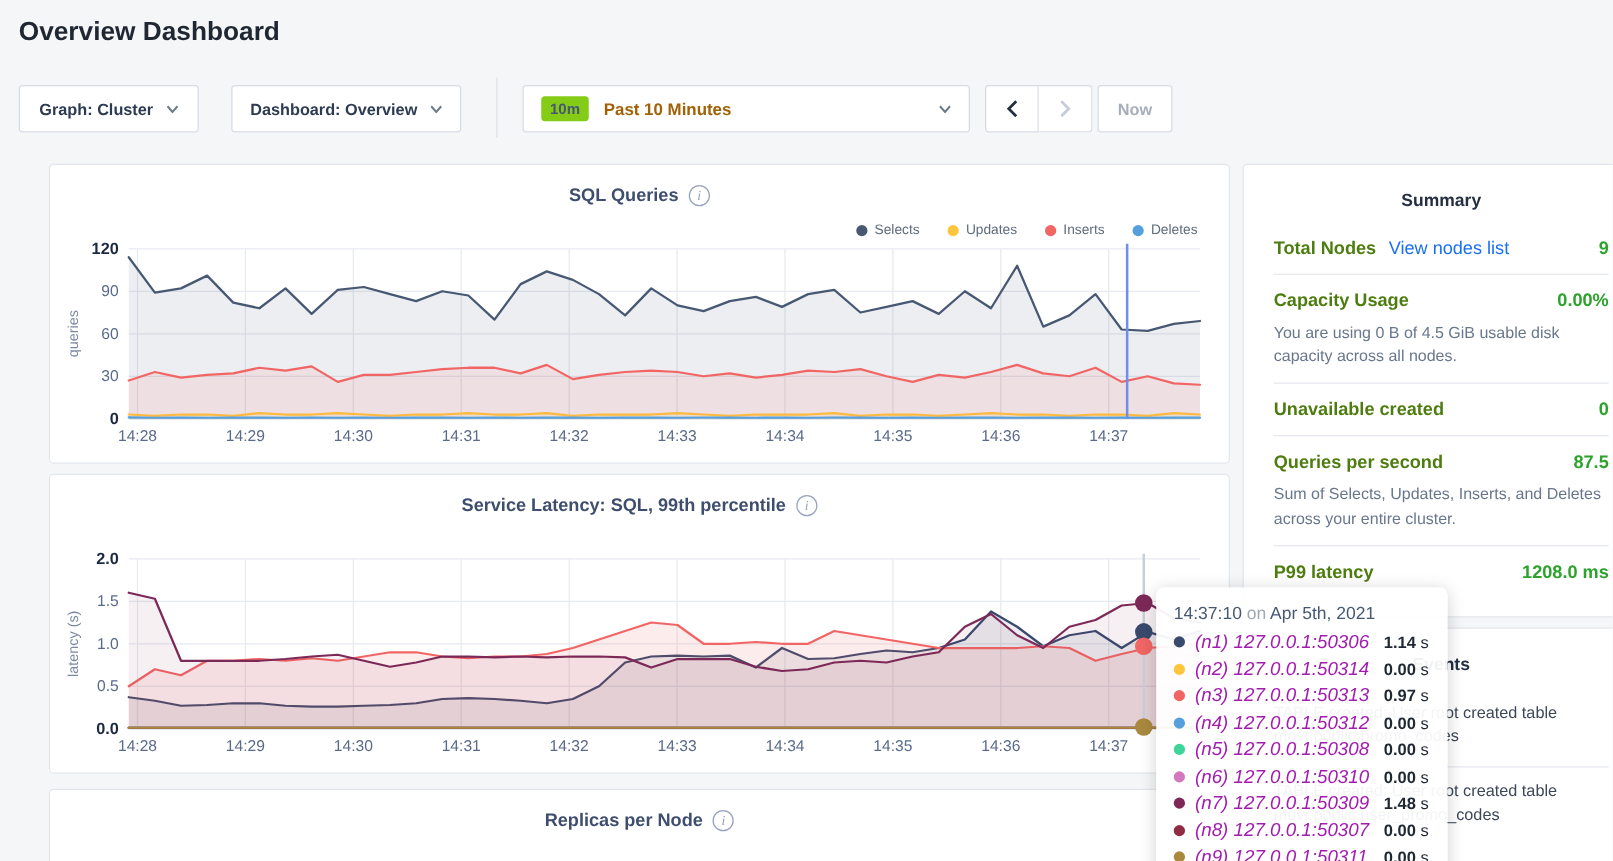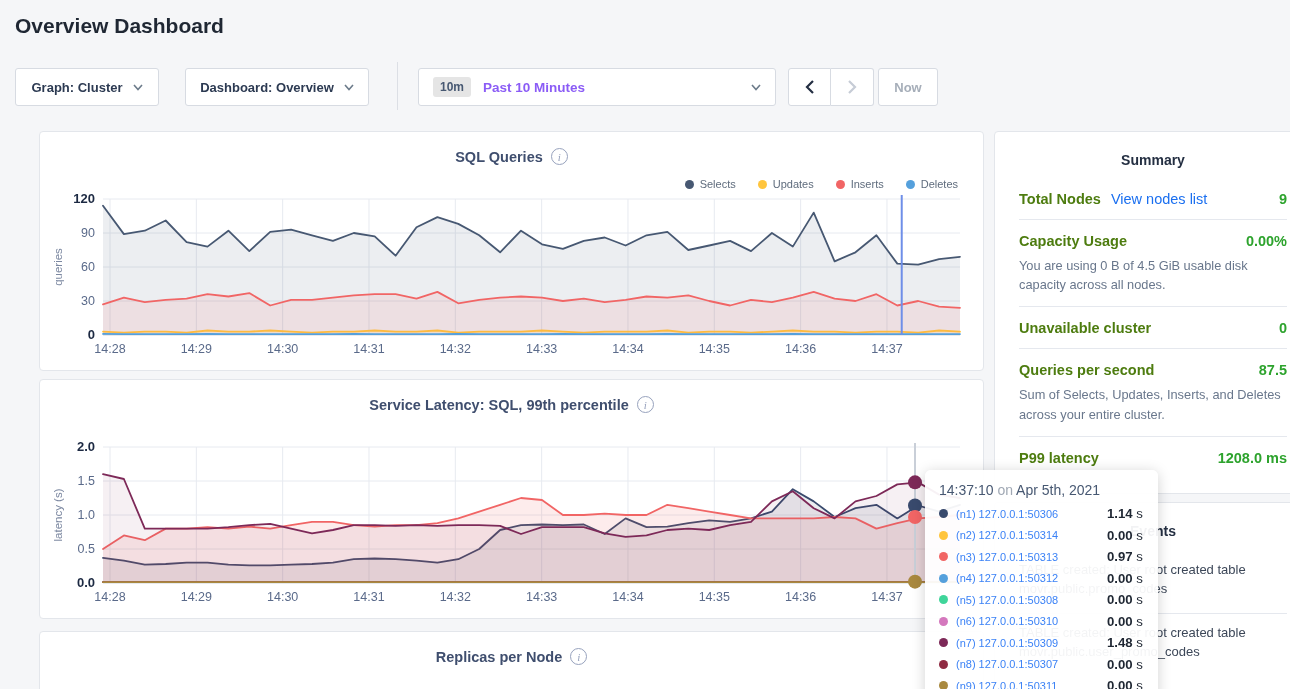--- a/index.html
+++ b/index.html
@@ -8,21 +8,21 @@
 
   .page-title { position:absolute; left:15px; top:14px; font-size:21px; font-weight:600; color:#1f2733; }
 
   
   .ctl { position:absolute; top:68px; height:38px; background:#fff; border:1px solid #d7dbe2; border-radius:3px;
          display:flex; align-items:center; font-size:13px; font-weight:700; color:#2c3a52; cursor:pointer; }
   .dd-graph { left:15px; width:144px; justify-content:center; gap:10px; }
   .dd-dashboard { left:185px; width:184px; justify-content:center; gap:10px; }
   .ctl-divider { position:absolute; left:397px; top:62px; height:48px; width:1px; background:#dcdfe5; }
   .dd-time { left:418px; width:358px; padding:0 14px; gap:12px; }
-  .time-badge { background:#e5e5e5; color:#475872; font-size:12px; font-weight:700; padding:3px 7px; border-radius:3px; }
+  .time-badge { background:#84cc16; color:#475872; font-size:12px; font-weight:700; padding:3px 7px; border-radius:3px; }
   .dd-time .spacer { flex:1; }
   .chev { width:10px; height:7px; }
   .nav-group { position:absolute; left:788px; top:68px; display:flex; }
   .nav-btn { width:43px; height:38px; background:#fff; border:1px solid #d7dbe2; display:flex; align-items:center; justify-content:center; cursor:pointer; }
   .nav-btn.back { border-radius:3px 0 0 3px; }
   .nav-btn.fwd { border-radius:0 3px 3px 0; border-left:none; }
   .now-btn { position:absolute; left:878px; top:68px; width:60px; height:38px; background:#fff; border:1px solid #d7dbe2;
              border-radius:3px; font-size:13px; font-weight:700; color:#a6aeb9; display:flex; align-items:center; justify-content:center; cursor:default; }
 
   
@@ -62,21 +62,21 @@
   .event-item { padding:10px 0 14px 0; border-bottom:1px solid #e5e8ee; font-size:13px; line-height:1.45; color:#3c4758; }
   .event-item:last-child { border-bottom:none; }
 
   
   .tooltip { position:absolute; left:925px; top:470px; width:233px; background:rgba(255,255,255,0.94); border-radius:6px;
              box-shadow:0 2px 14px rgba(0,0,0,0.18); padding:12px 14px 10px 14px; z-index:20; }
   .tt-title { font-size:14px; color:#475872; margin-bottom:5px; }
   .tt-on { color:#a0a8b4; }
   .tt-row { display:flex; align-items:center; height:21.5px; }
   .tt-dot { width:9px; height:9px; border-radius:50%; flex:none; margin-right:8px; }
-  .tt-label { font-size:11px; color:#3b82f6; width:151px; flex:none; }
+  .tt-label { font-size:15px; color:#a21caf; width:151px; flex:none;font-style:italic; }
   .tt-value { font-size:13.2px; font-weight:700; color:#1f2733; }
   .tt-unit { font-weight:400; }
 </style>
 </head>
 <body>
 
 <div class="page-title">Overview Dashboard</div>
 
 <div class="ctl dd-graph">
   <span>Graph: Cluster</span>
@@ -86,21 +86,21 @@
 </div>
 <div class="ctl dd-dashboard">
   <span>Dashboard: Overview</span>
   <svg class="chev" viewBox="0 0 10 7">
       <path d="M1 1 L5 5.5 L9 1" fill="none" stroke="#6c7b8a" stroke-width="1.6"></path>
     </svg>
 </div>
 <div class="ctl-divider"></div>
 <div class="ctl dd-time">
   <span class="time-badge">10m</span>
-  <span style="font-size:13.5px;color:#8b5cf6;">Past 10 Minutes</span>
+  <span style="font-size:13.5px;color:#a16207;">Past 10 Minutes</span>
   <span class="spacer"></span>
   <svg class="chev" viewBox="0 0 10 7">
       <path d="M1 1 L5 5.5 L9 1" fill="none" stroke="#6c7b8a" stroke-width="1.6"></path>
     </svg>
 </div>
 <div class="nav-group">
   <div class="nav-btn back">
     <svg width="12" height="16" viewBox="0 0 12 16">
         <path d="M9 2 L3 8 L9 14" fill="none" stroke="#242f42" stroke-width="2.2"></path>
       </svg>
@@ -256,21 +256,21 @@
       </div>
       <div class="stat-block">
         <div class="stat-row">
           <span class="stat-label">Capacity Usage</span>
           <span class="stat-value" style="color: rgb(45, 163, 45);">0.00%</span>
         </div>
         <div class="stat-desc">You are using 0 B of 4.5 GiB usable disk capacity across all nodes.</div>
       </div>
       <div class="stat-block">
         <div class="stat-row">
-          <span class="stat-label">Unavailable cluster</span>
+          <span class="stat-label">Unavailable created</span>
           <span class="stat-value" style="color: rgb(45, 163, 45);">0</span>
         </div>
       </div>
       <div class="stat-block">
         <div class="stat-row">
           <span class="stat-label">Queries per second</span>
           <span class="stat-value" style="color: rgb(45, 163, 45);">87.5</span>
         </div>
         <div class="stat-desc">Sum of Selects, Updates, Inserts, and Deletes across your entire cluster.</div>
       </div>

